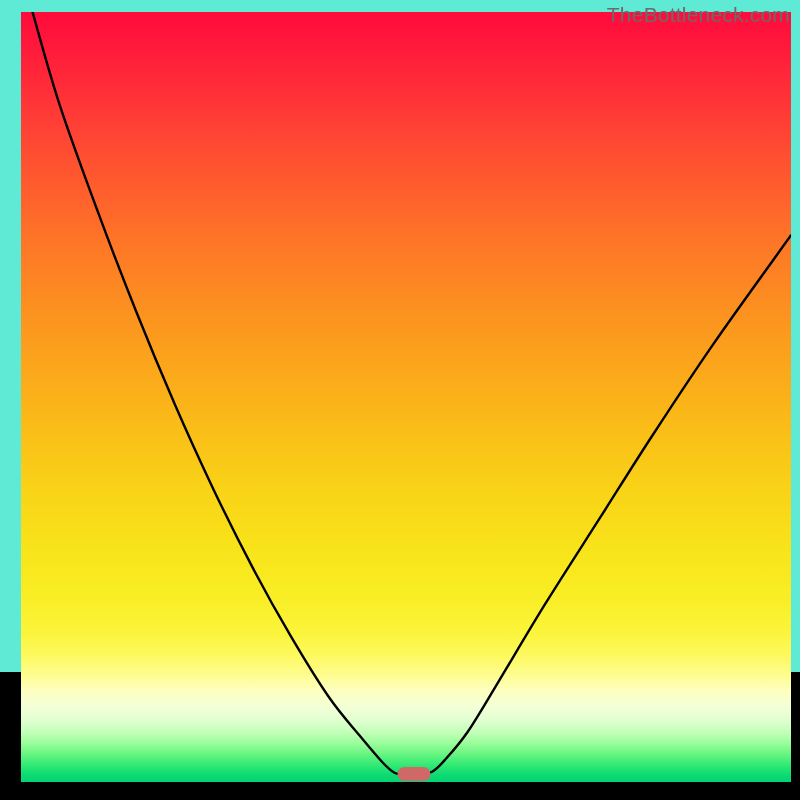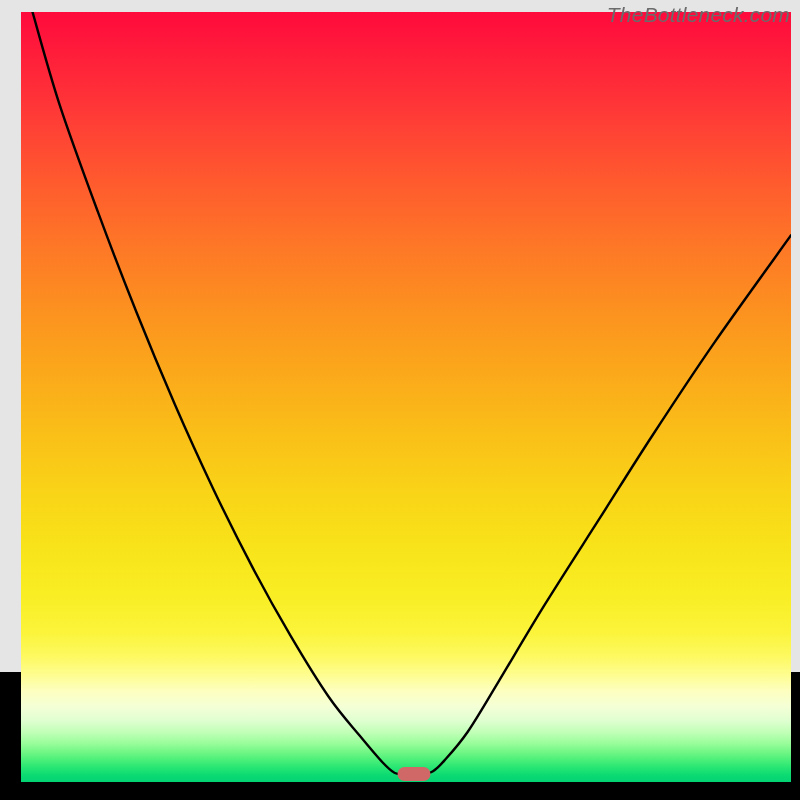--- a/index.html
+++ b/index.html
@@ -8,22 +8,21 @@
     width: 800px;
     height: 800px;
     overflow: hidden;
     background: #000;
     font-family: Arial, Helvetica, sans-serif;
   }
   .frame {
     width: 800px;
     height: 672px;
     position: relative;
-    background: #e5e5e5;
-    font-style: italic;
+    background: #5eead4;
   }
   .plot {
     position: absolute;
     left: 21px;
     top: 12px;
     width: 770px;
     height: 770px;
     
     background: linear-gradient(
       to bottom,

